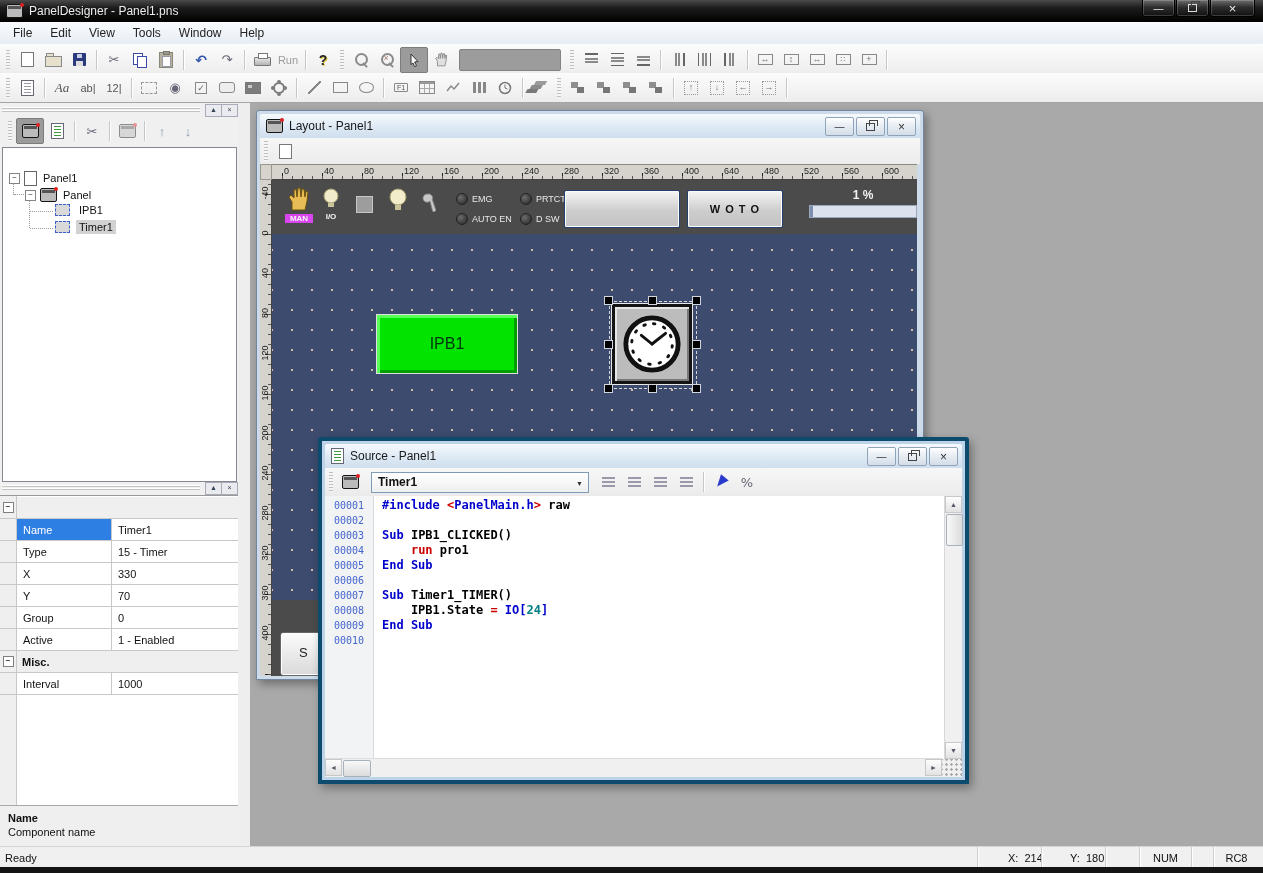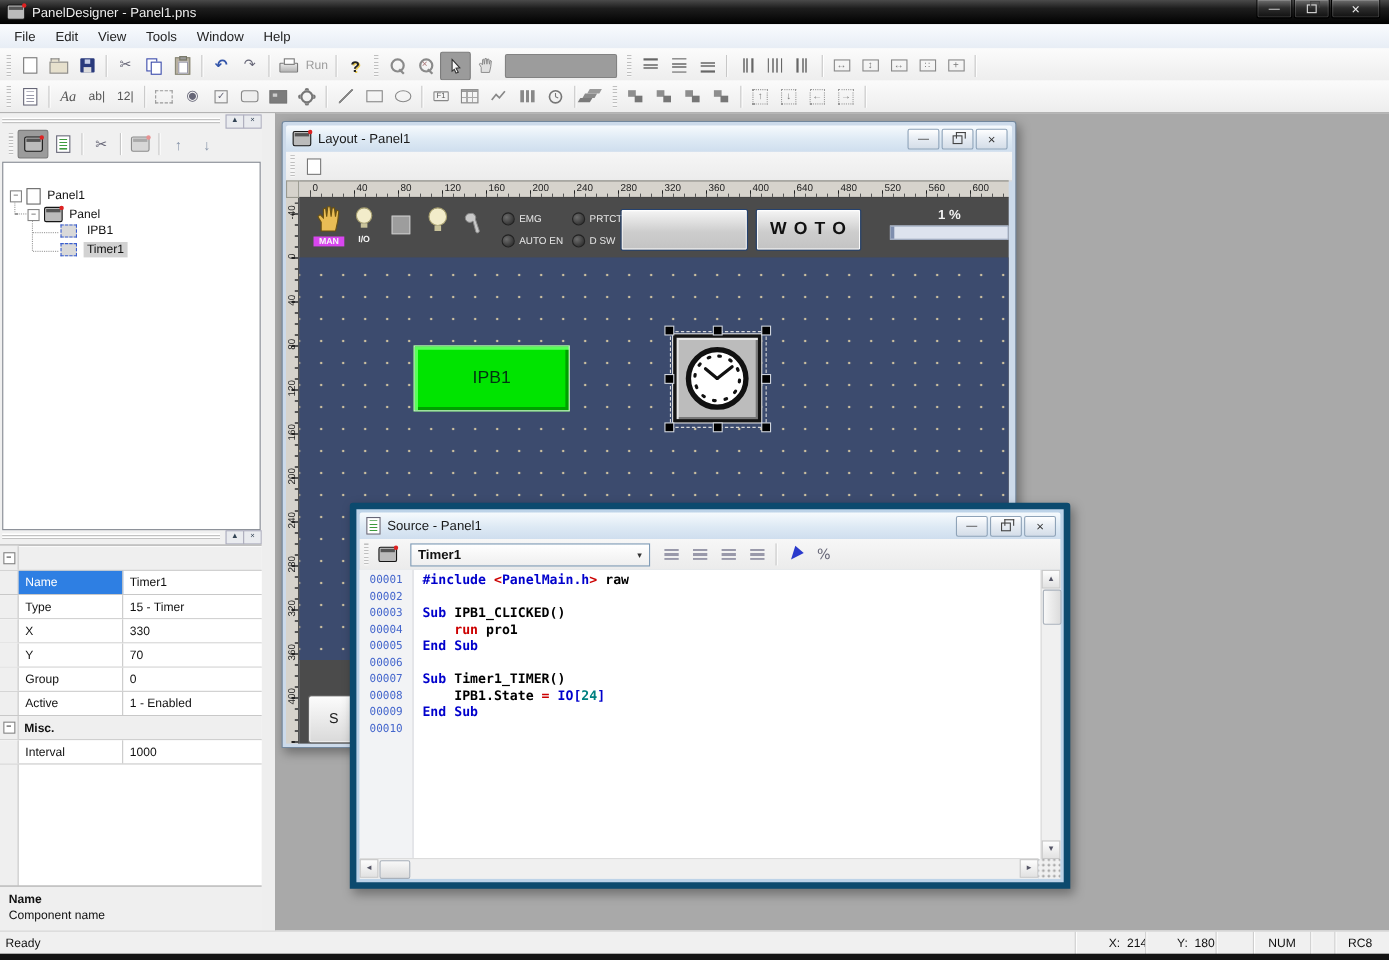--- a/index.html
+++ b/index.html
@@ -200,40 +200,40 @@
   .striplabel{color:#f5f5f5;font-size:8px;font-weight:bold;text-align:center;}
   #graysq{position:absolute;left:84px;top:16px;width:15px;height:15px;background:#9d9d9d;border:1px solid #c6c6c6;}
   .led{position:absolute;display:flex;align-items:center;}
   .ledc{width:10px;height:10px;border-radius:50%;background:radial-gradient(circle at 35% 35%,#6c6c6c,#383838 70%);
     border:1px solid #222;flex:none;}
   .ledt{color:#e8e8e8;font-size:9px;margin-left:4px;white-space:nowrap;}
   .stripbtn{position:absolute;top:10px;height:38px;background:linear-gradient(#f5f5f5,#cdcdcd 55%,#c3c3c3);
     border:1px solid #24416e;border-radius:2px;box-shadow:inset 0 0 0 1px #fdfdfd;box-sizing:border-box;}
   #blankbtn{left:292px;width:116px;}
   #wotobtn{left:415px;width:96px;display:flex;align-items:center;justify-content:center;
-    font-weight:bold;font-size:16px;letter-spacing:1px;color:#111;}
+    font-weight:bold;font-size:11px;letter-spacing:1px;color:#111;}
   #progresswrap{position:absolute;left:537px;top:8px;width:108px;}
   #proglabel{color:#f2f2f2;font-size:12px;text-align:center;font-weight:bold;}
   #progbar{margin-top:3px;height:11px;background:#dde3ee;border:1px solid #9aa7bd;position:relative;}
   #progfill{position:absolute;left:0;top:0;bottom:0;width:3px;background:#7e8eae;}
   #ipb1{position:absolute;left:104px;top:134px;width:140px;height:58px;background:#00e400;border:1px solid #e0e0e0;
     box-shadow:inset 3px 3px 0 #59ff59,inset -3px -3px 0 #00a000;display:flex;align-items:center;justify-content:center;
     font-size:16px;color:#031;}
   #timersel{position:absolute;left:333px;top:117px;width:95px;height:95px;}
   .selrect{position:absolute;left:4px;top:4px;width:86px;height:86px;border:1px dashed #d8d8d8;}
   .handle{position:absolute;width:7px;height:7px;background:#000;box-shadow:0 0 0 1px #cfd4dd;}
   #timerwidget{position:absolute;left:7px;top:7px;width:80px;height:80px;background:#bcbcbc;border:3px solid #141414;
     box-sizing:border-box;box-shadow:0 0 0 1px #e8e8e8,inset 2px 2px 0 #e6e6e6,inset -2px -2px 0 #787878;
     display:flex;align-items:center;justify-content:center;}
   #sbtn{position:absolute;left:8px;top:452px;width:104px;height:42px;background:linear-gradient(#fcfcfc,#d9d9d9);
     border:1px solid #666;border-radius:3px;box-shadow:inset 0 0 0 1px #fff;}
   #sbtnlabel{position:absolute;left:18px;top:12px;font-size:13px;color:#222;}
 
   
-  #sourcewin{left:68px;top:354px;width:643px;height:339px;background:#bdd3e8;border:6px solid #0c4a6e;}
+  #sourcewin{left:68px;top:334px;width:643px;height:339px;background:#bdd3e8;border:4px solid #0c4a6e;}
   #srctb{position:absolute;left:3px;top:27px;right:3px;height:28px;background:linear-gradient(#f7f7f7,#ebebeb);
     display:flex;align-items:center;border-bottom:1px solid #dcdcdc;}
   .combo{height:21px;border:1px solid #7f9bb6;background:linear-gradient(#fff,#efefef);display:flex;align-items:center;
     position:relative;font-weight:bold;font-size:12px;padding-left:6px;box-sizing:border-box;flex:none;}
   .carrow{position:absolute;right:5px;top:7px;font-size:7px;color:#333;}
   #combo1{width:218px;margin-left:8px;}
   #combo2{width:212px;margin-left:8px;}
   #srcicons{display:flex;align-items:center;margin-left:6px;flex:1;overflow:hidden;height:28px;}
   #srcbody{position:absolute;left:3px;top:55px;width:637px;height:263px;background:#fff;}
   #gutter{position:absolute;left:0;top:0;width:48px;bottom:0;background:#f2f3f5;border-right:1px solid #d8dade;padding-top:2px;}

